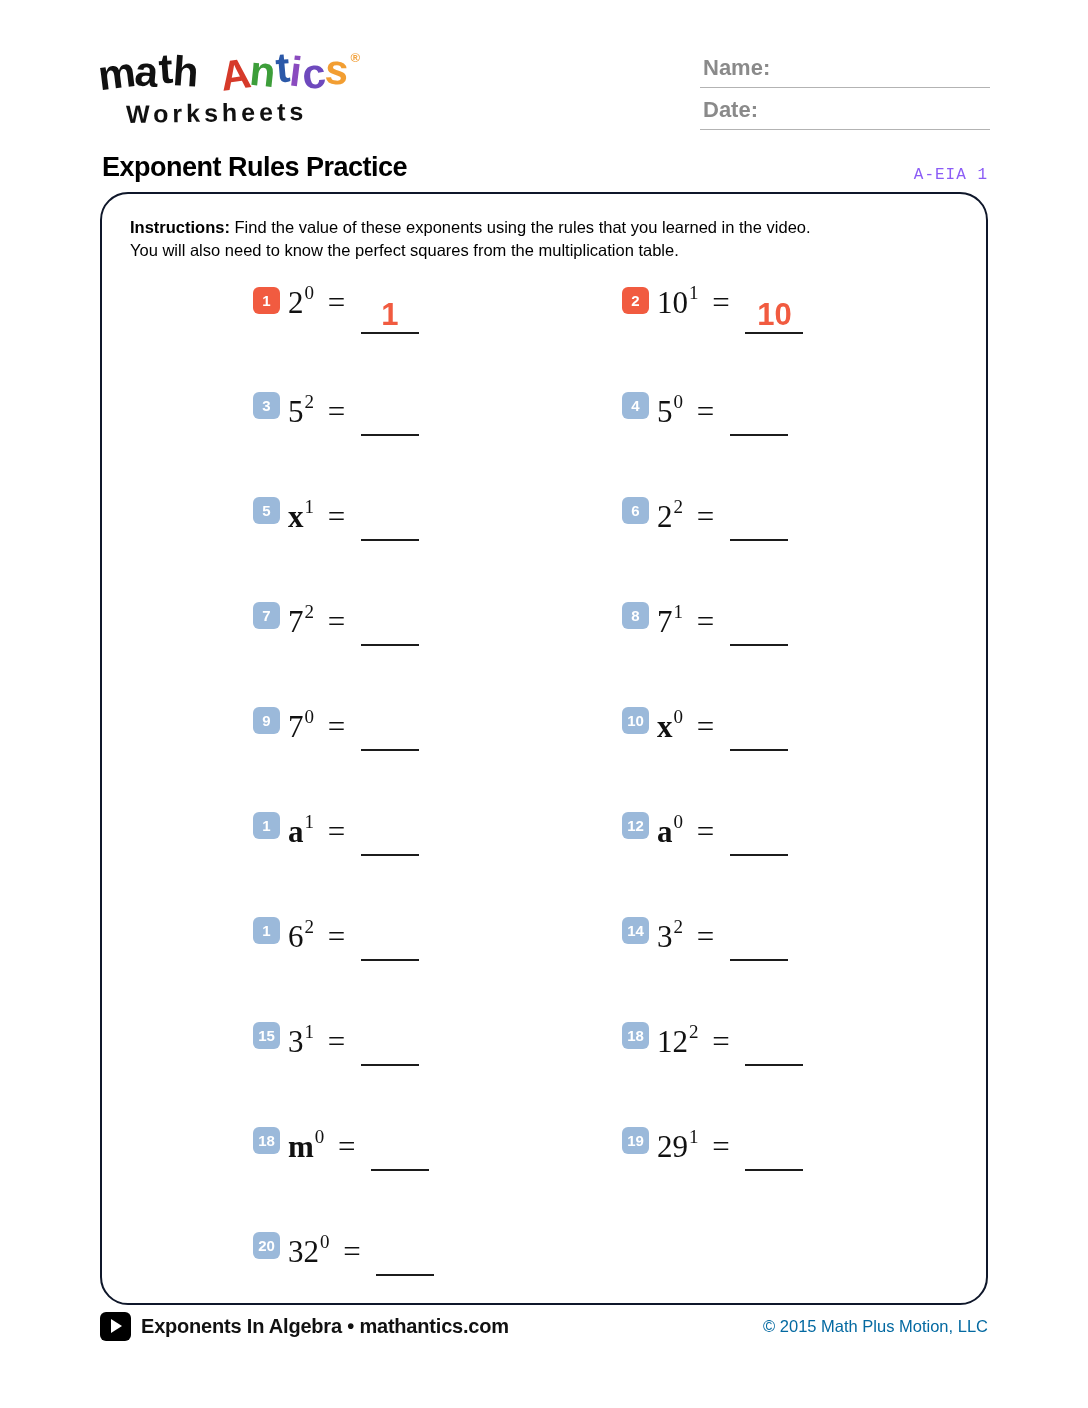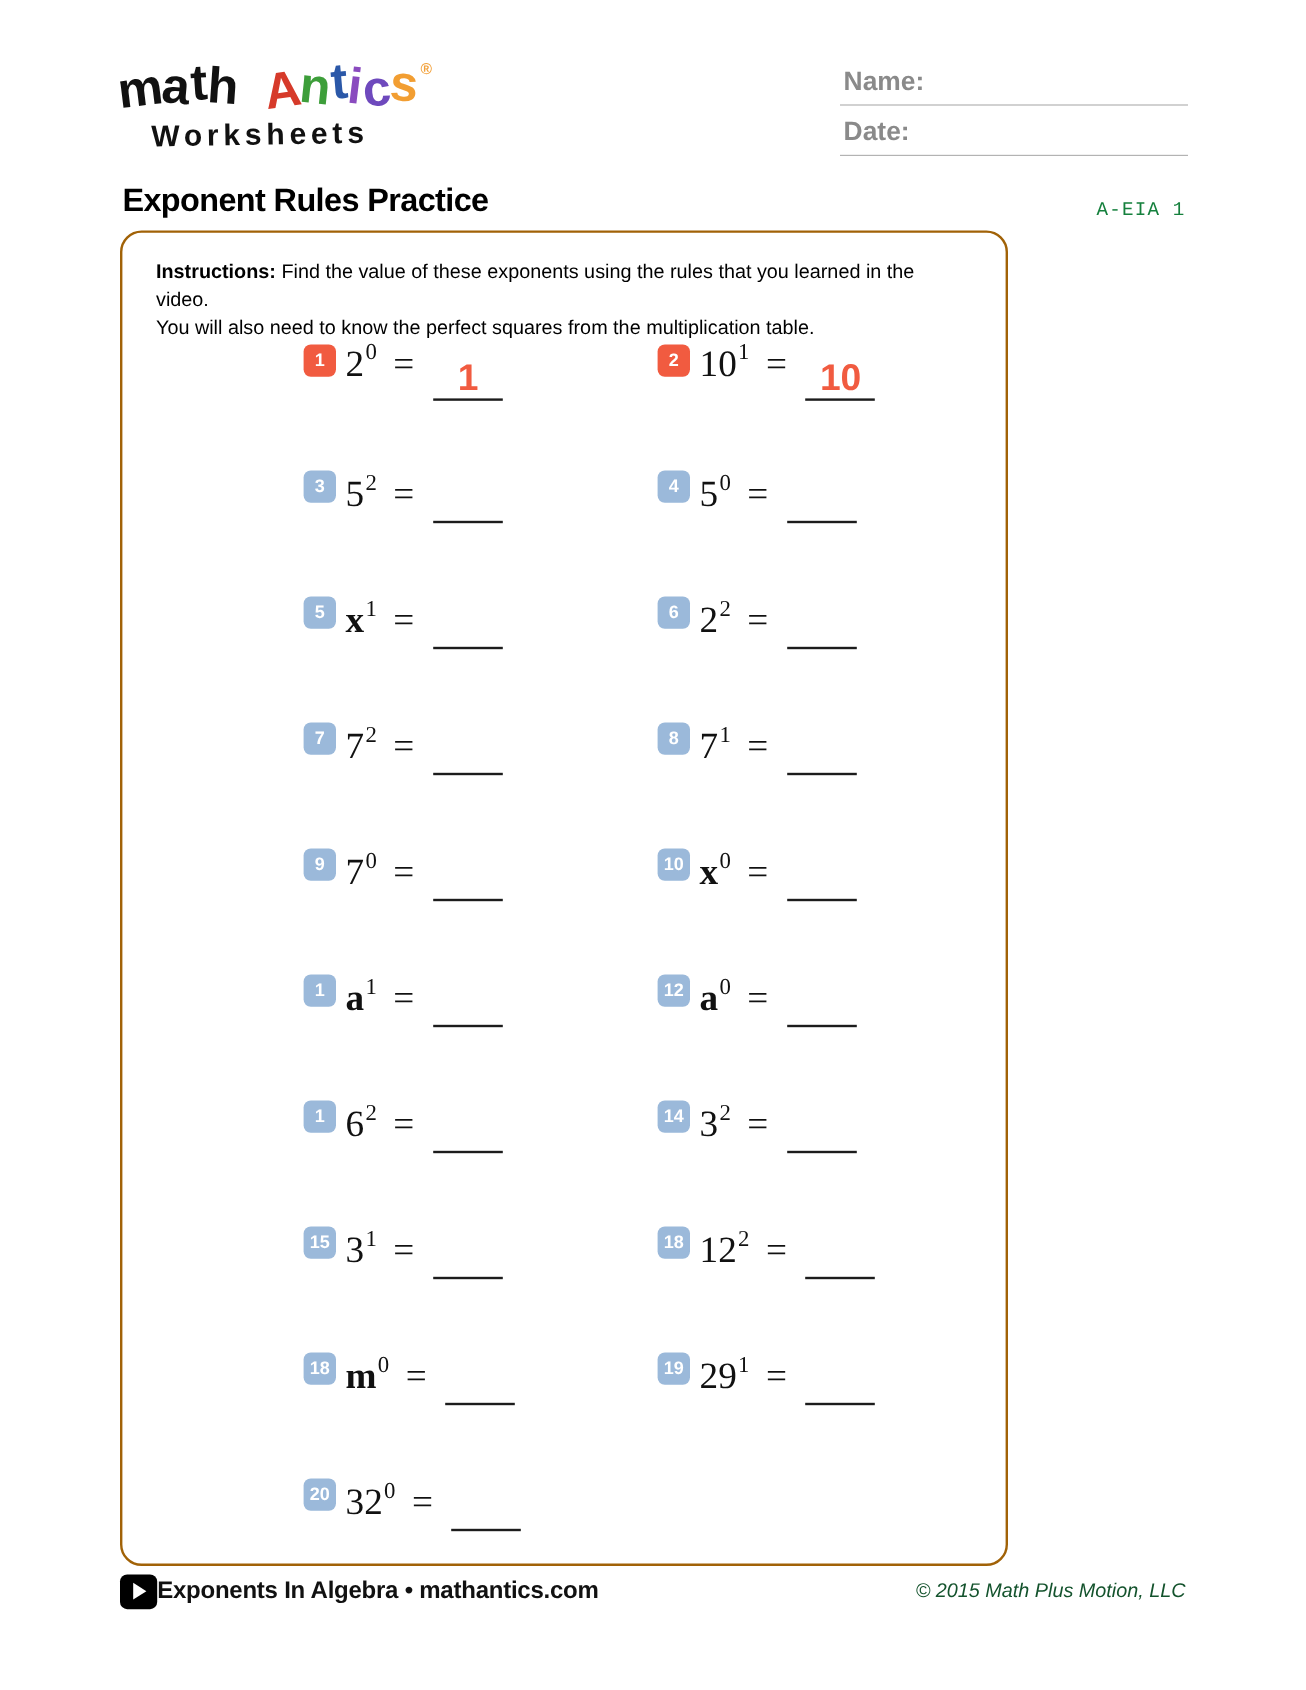--- a/index.html
+++ b/index.html
@@ -29,25 +29,25 @@
   
   .iddata { position:absolute; left:700px; top:55px; width:290px; }
   .idrow { position:relative; height:42px; }
   .idrow .lbl { position:absolute; left:3px; top:0; font-weight:bold; font-size:22px; color:#8a8a8a; }
   .idrow .line { position:absolute; left:0; right:0; top:32px; border-bottom:1.6px solid #b3b3b3; }
 
   
   .title { position:absolute; left:102px; top:152px; font-size:27px; font-weight:bold;
            letter-spacing:-0.5px; color:#000; }
   .doccode { position:absolute; right:100px; top:166px; font-family:"Liberation Mono", monospace;
-             font-size:16px; color:#15803d; letter-spacing:1px; }
-
-  
-  .sheetbox { position:absolute; left:100px; top:192px; width:740px; height:1113px;
-              border:2px solid #a16207; border-radius:18px; background:#fff; }
+             font-size:16px; color:#8b5cf6; letter-spacing:1px; }
+
+  
+  .sheetbox { position:absolute; left:100px; top:192px; width:888px; height:1113px;
+              border:2px solid #0f172a; border-radius:28px; background:#fff; }
   .instructions { padding:22px 30px 0 28px; font-size:16.5px; line-height:23px; color:#000; }
   .instructions b { font-weight:bold; }
 
   
   .problems { position:absolute; left:0; top:54px; width:100%; }
   .pgrid { display:grid; grid-template-columns:1fr 1fr; }
   .pcell { height:105px; display:flex; align-items:center; }
   .pcell:nth-child(odd)  { padding-left:151px; }
   .pcell:nth-child(even) { padding-left:78px; }
   .badge { width:27px; height:27px; border-radius:6px; background:#9bb9da; color:#fff;
@@ -65,22 +65,22 @@
   .answer { font-family:"Liberation Sans", sans-serif; font-weight:bold; font-size:31px;
             color:#f15b40; line-height:34px; }
 
   
   .footer { position:absolute; left:100px; right:100px; top:1312px; display:flex;
             align-items:center; }
   .playbtn { width:31px; height:29px; background:#000; border-radius:6px; position:relative; }
   .playbtn .tri { position:absolute; left:11px; top:7px; width:0; height:0;
                   border-left:11px solid #fff; border-top:7.5px solid transparent;
                   border-bottom:7.5px solid transparent; }
-  .foot-title { font-weight:bold; font-size:20px; margin-left:0; letter-spacing:-0.2px; }
-  .foot-copy { margin-left:auto; font-style:italic; font-size:16.5px; color:#14532d; }
+  .foot-title { font-weight:bold; font-size:20px; margin-left:10px; letter-spacing:-0.2px; }
+  .foot-copy { margin-left:auto; font-size:16.5px; color:#0369a1; }
 </style>
 </head>
 <body>
 
 <div class="page">
 
   <div class="logo">
     <div class="logo-line1">
       <span class="logo-math" id="logo-math"><span style="color: rgb(17, 17, 17);">m</span><span style="color: rgb(17, 17, 17);">a</span><span style="color: rgb(17, 17, 17);">t</span><span style="color: rgb(17, 17, 17);">h</span></span>
       <span class="logo-antics" id="logo-antics"><span style="color: rgb(214, 58, 42);">A</span><span style="color: rgb(61, 158, 58);">n</span><span style="color: rgb(43, 88, 168);">t</span><span style="color: rgb(138, 75, 191);">i</span><span style="color: rgb(110, 73, 189);">c</span><span style="color: rgb(242, 158, 50);">s</span></span><span class="logo-reg" id="logo-reg" style="color: rgb(242, 161, 59);">®</span>

